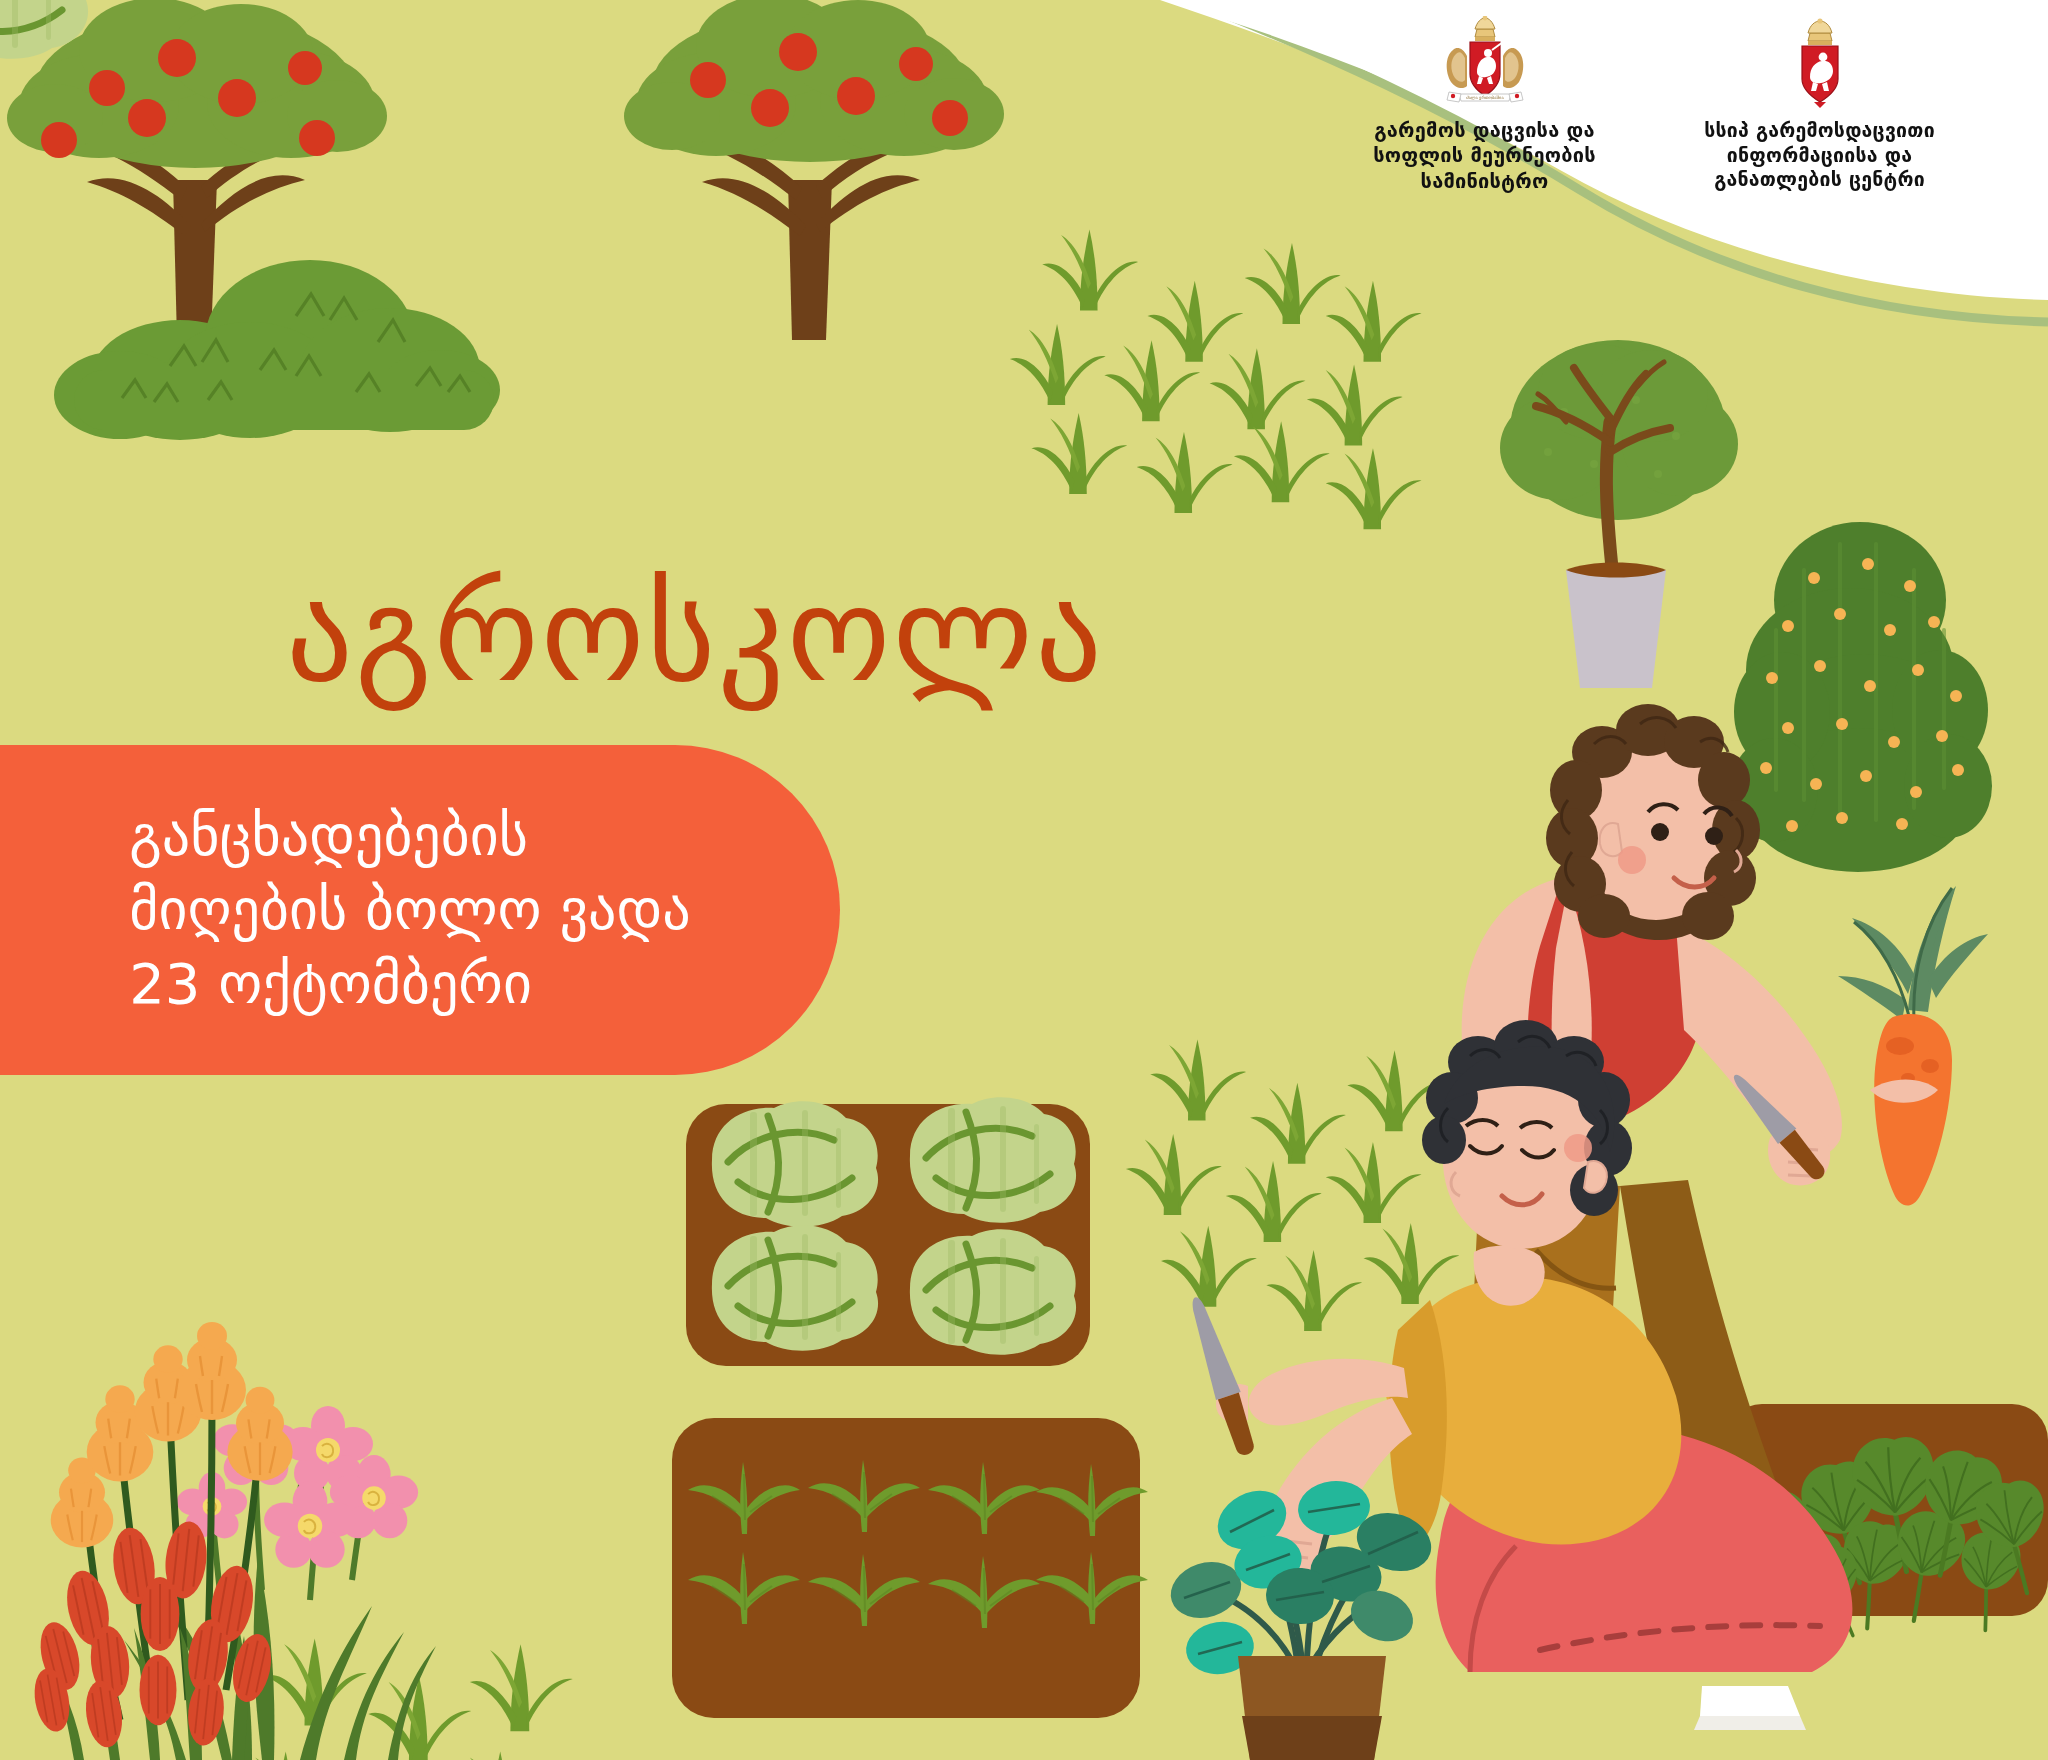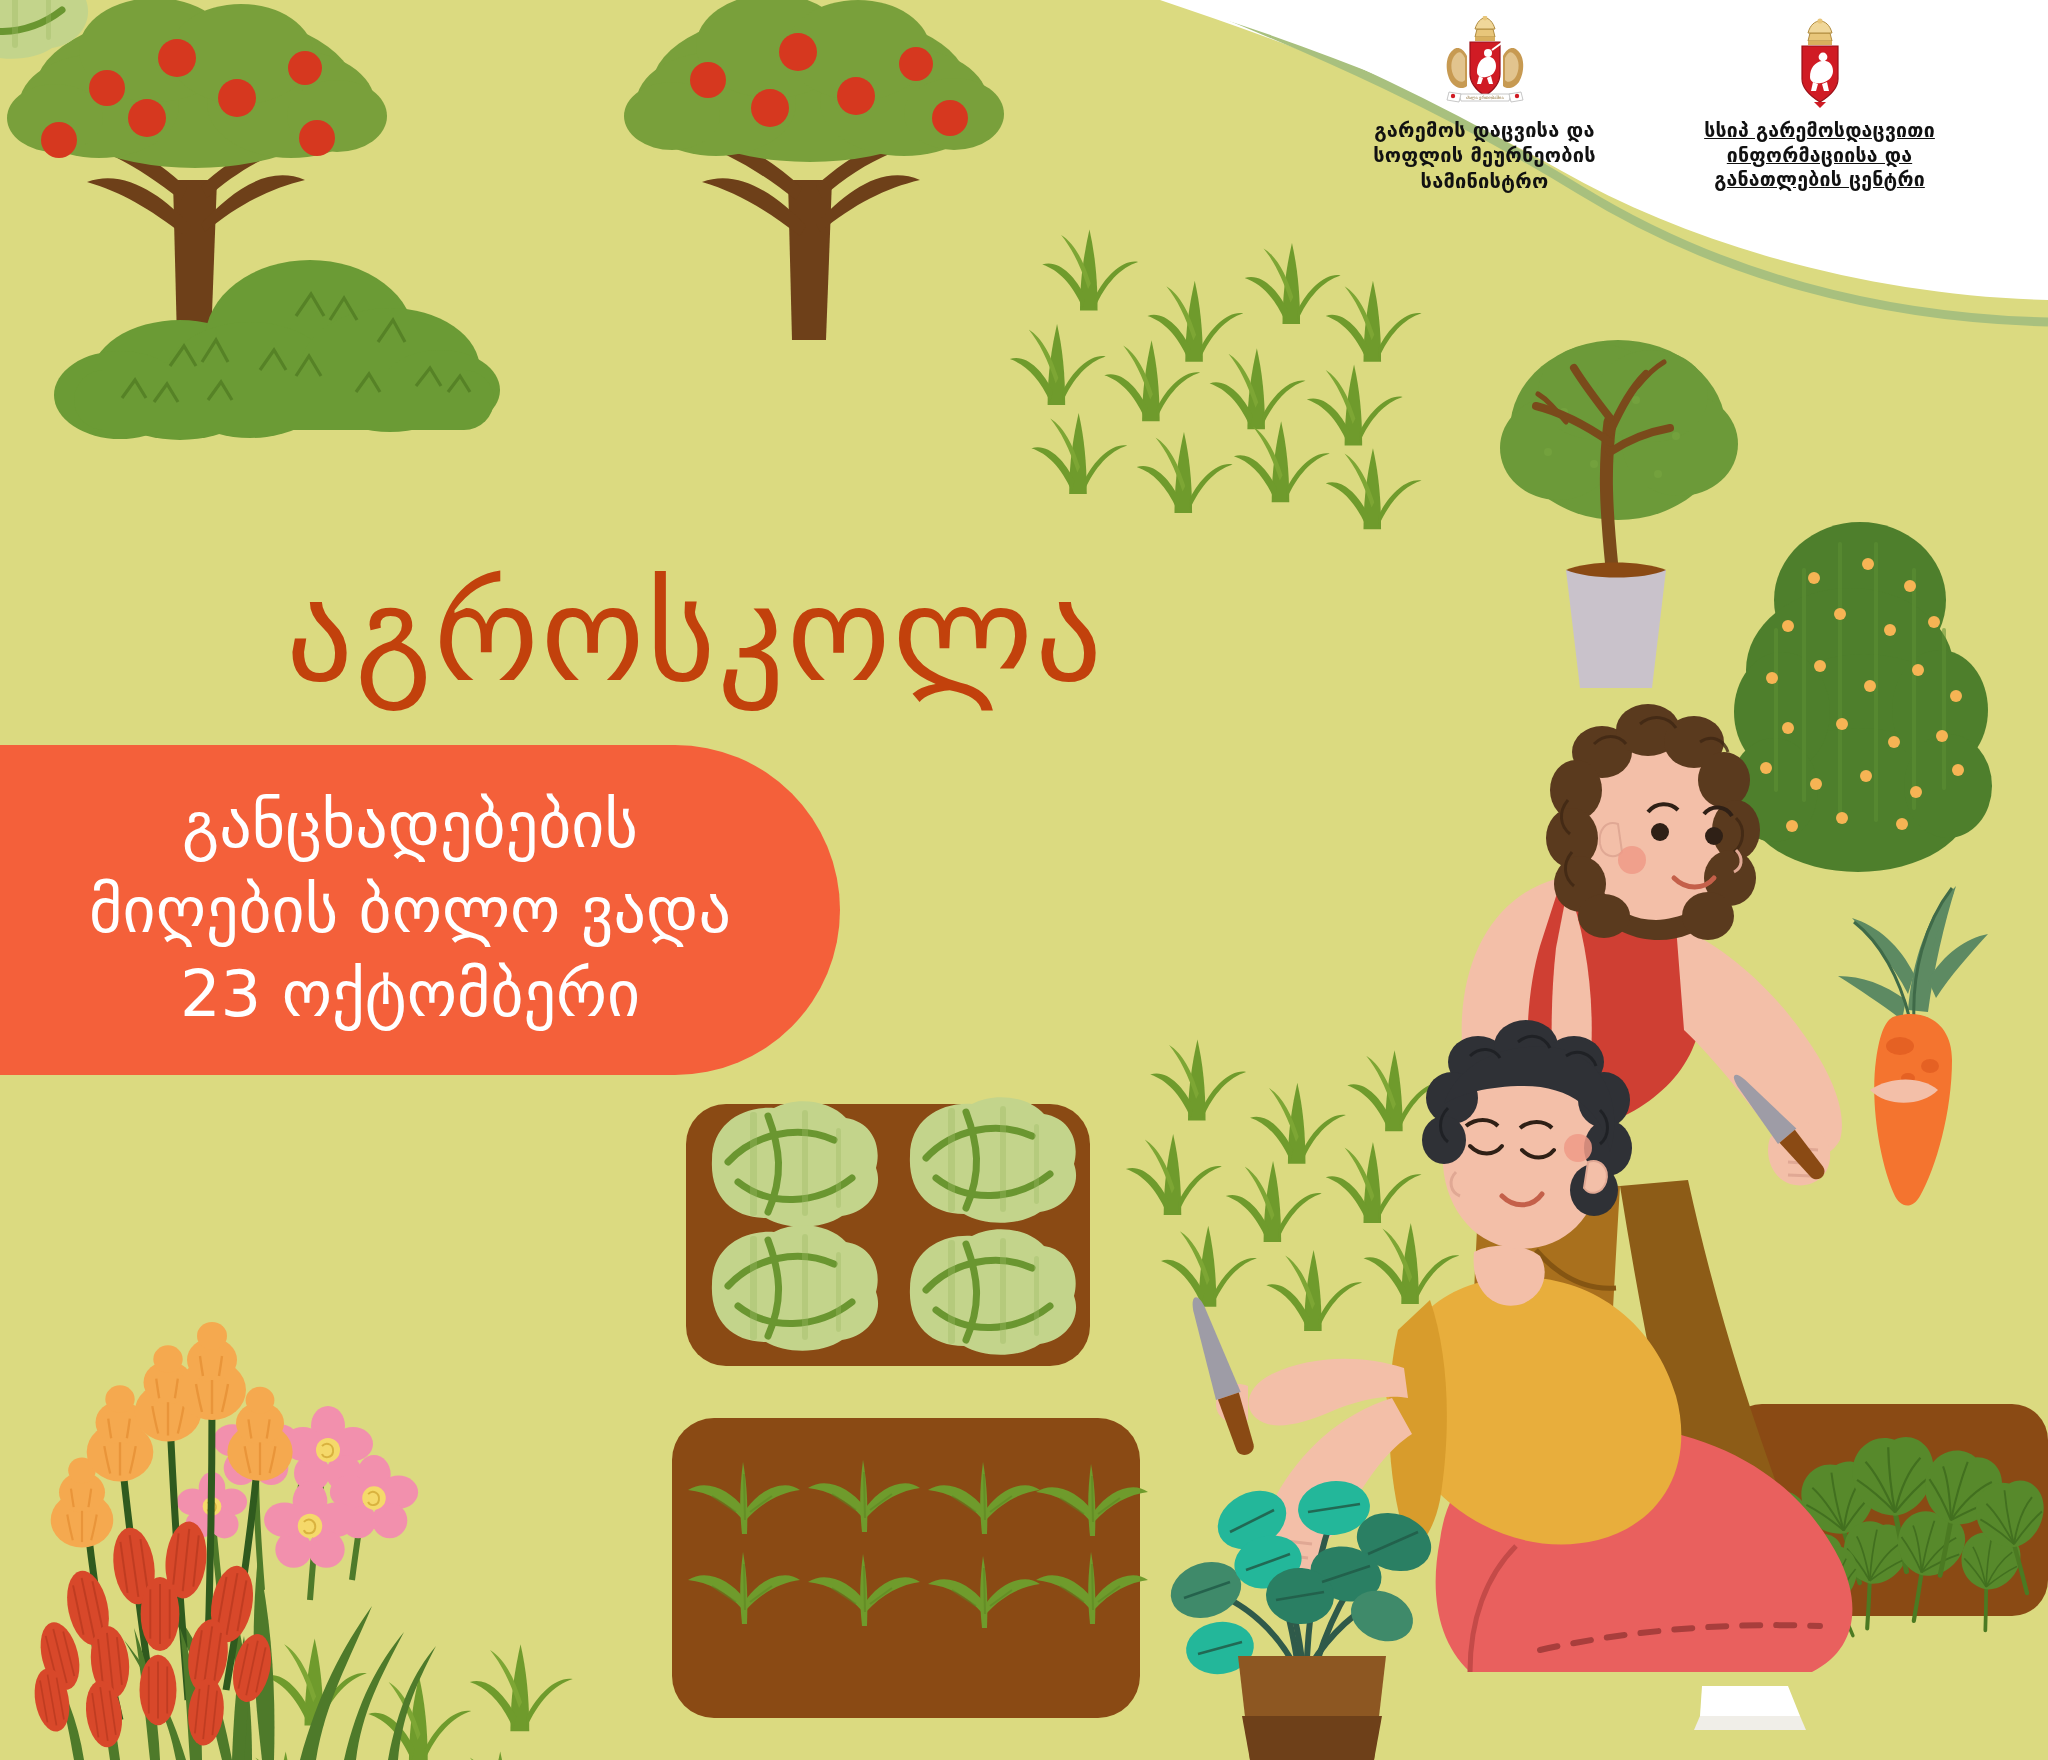--- a/index.html
+++ b/index.html
@@ -18,44 +18,44 @@
     display:flex; gap:60px; align-items:center;
   }
   .logo-block { width:275px; text-align:center; }
   .logo-block .crest { height:92px; display:flex; align-items:flex-end; justify-content:center; }
   .logo-caption {
     margin-top:10px;
     font-family:"DejaVu Sans", sans-serif;
     font-size:20px; font-weight:700; line-height:1.28;
     color:#111; letter-spacing:0.2px;
   }
-  .logo-block.second .logo-caption { font-size:19.5px;text-decoration:underline; }
+  .logo-block.second .logo-caption { font-size:19.5px; }
 
   
   .title {
     position:absolute; left:0; top:568px; width:1390px;
     text-align:center;
     font-family:"DejaVu Sans", sans-serif;
     font-size:132px; font-weight:400; line-height:1;
     color:#c2410c;
     letter-spacing:2px;
   }
 
   
   .banner {
     position:absolute; left:-40px; top:745px;
     width:880px; height:330px;
     background:#f4603a;
     border-radius:0 170px 170px 0;
     display:flex; align-items:center; justify-content:center;
   }
   .banner-text {
-    color:#ffffff; text-align:center;
+    color:#ffffff; text-align:left;
     font-family:"DejaVu Sans", sans-serif;
-    font-size:64px; line-height:1.32; font-weight:400;
+    font-size:56px; line-height:1.32; font-weight:400;
     padding-left:60px; padding-right:40px;
     white-space:pre-line;
   }
 </style>
 </head>
 <body>
 
 <div class="stage">
 
   <svg class="full" viewBox="0 0 2048 1760">

